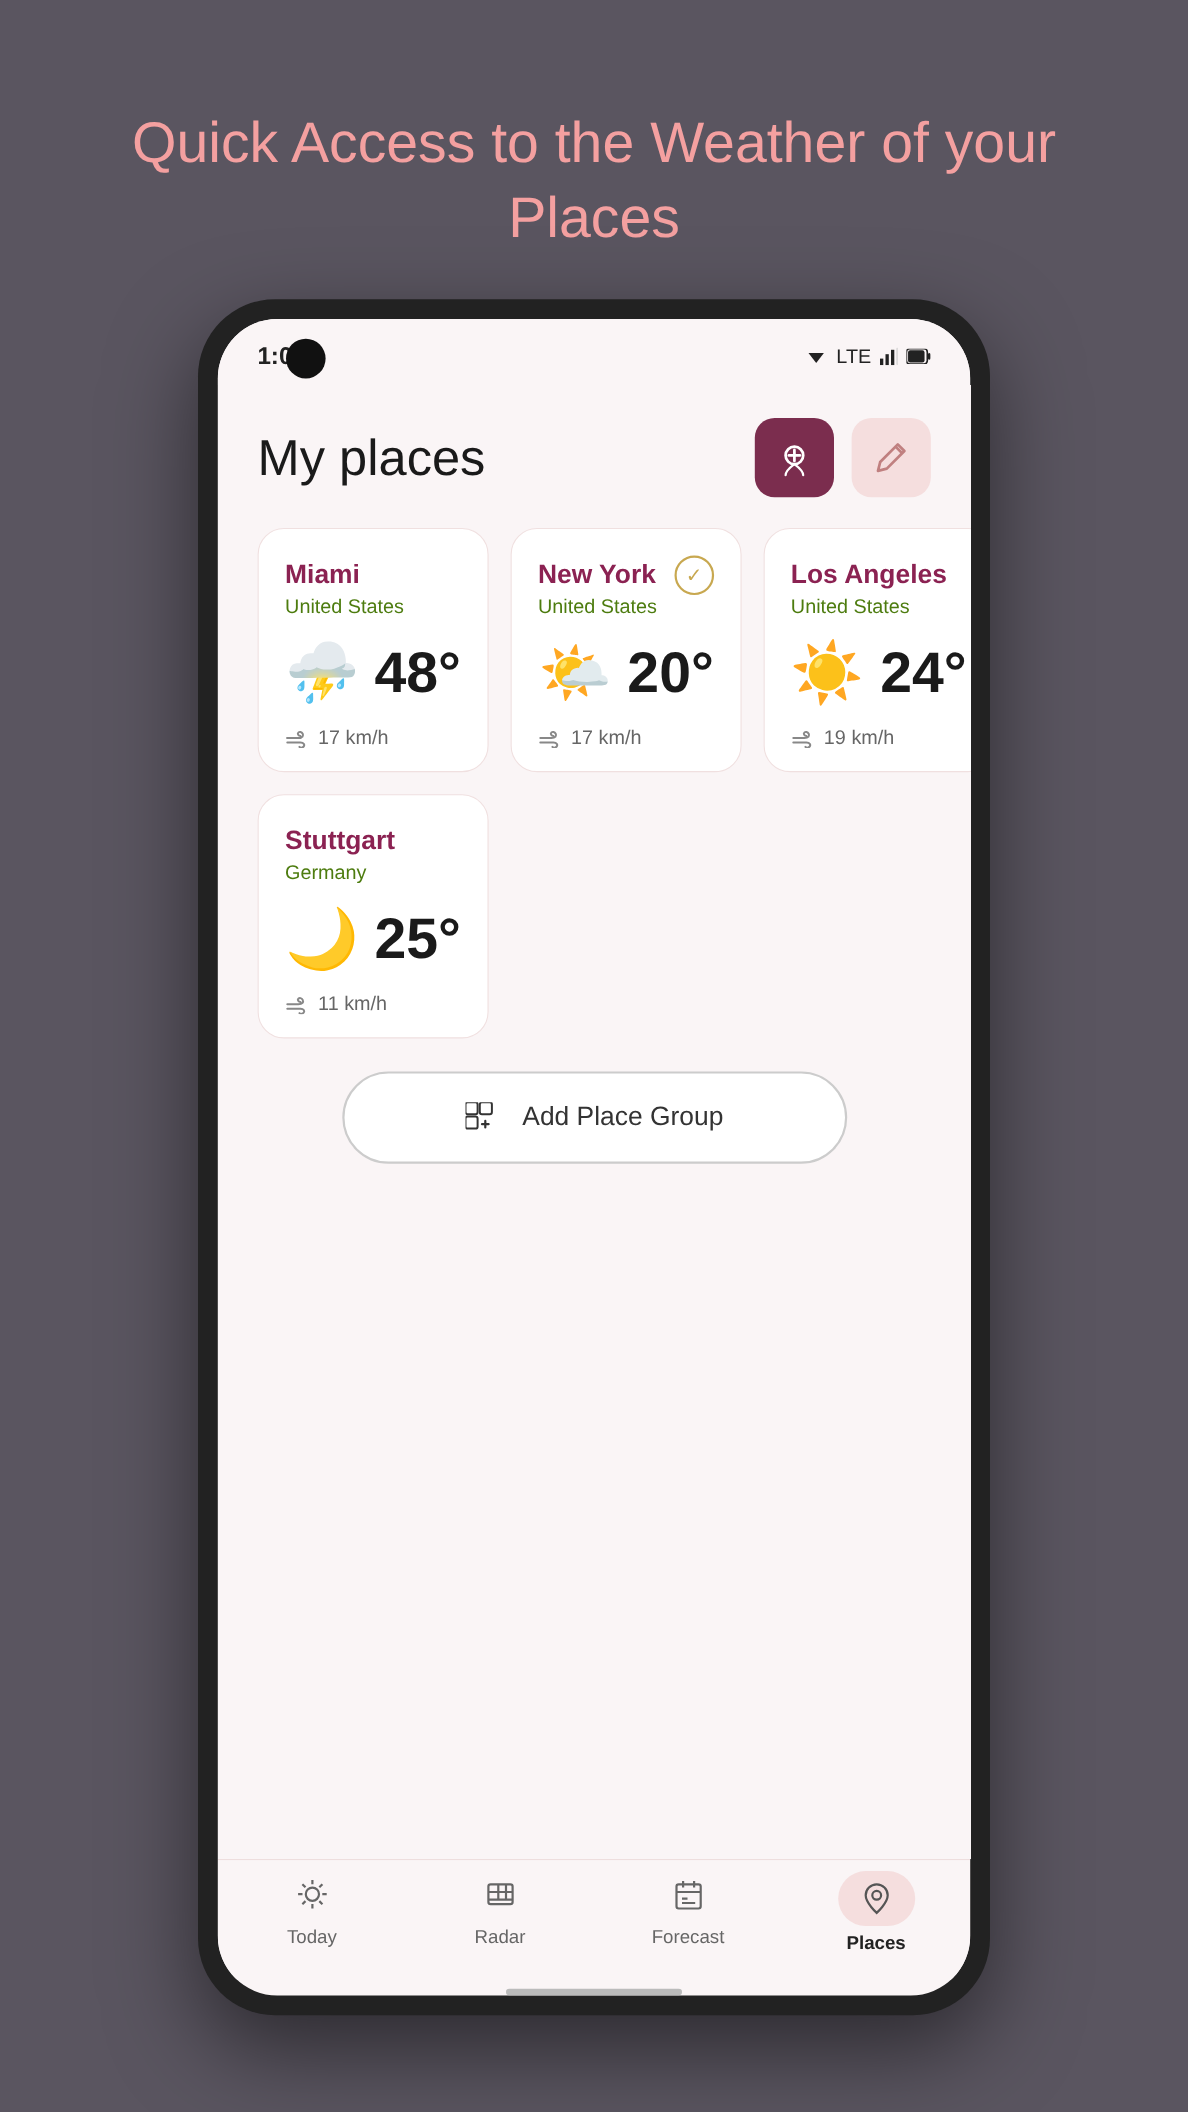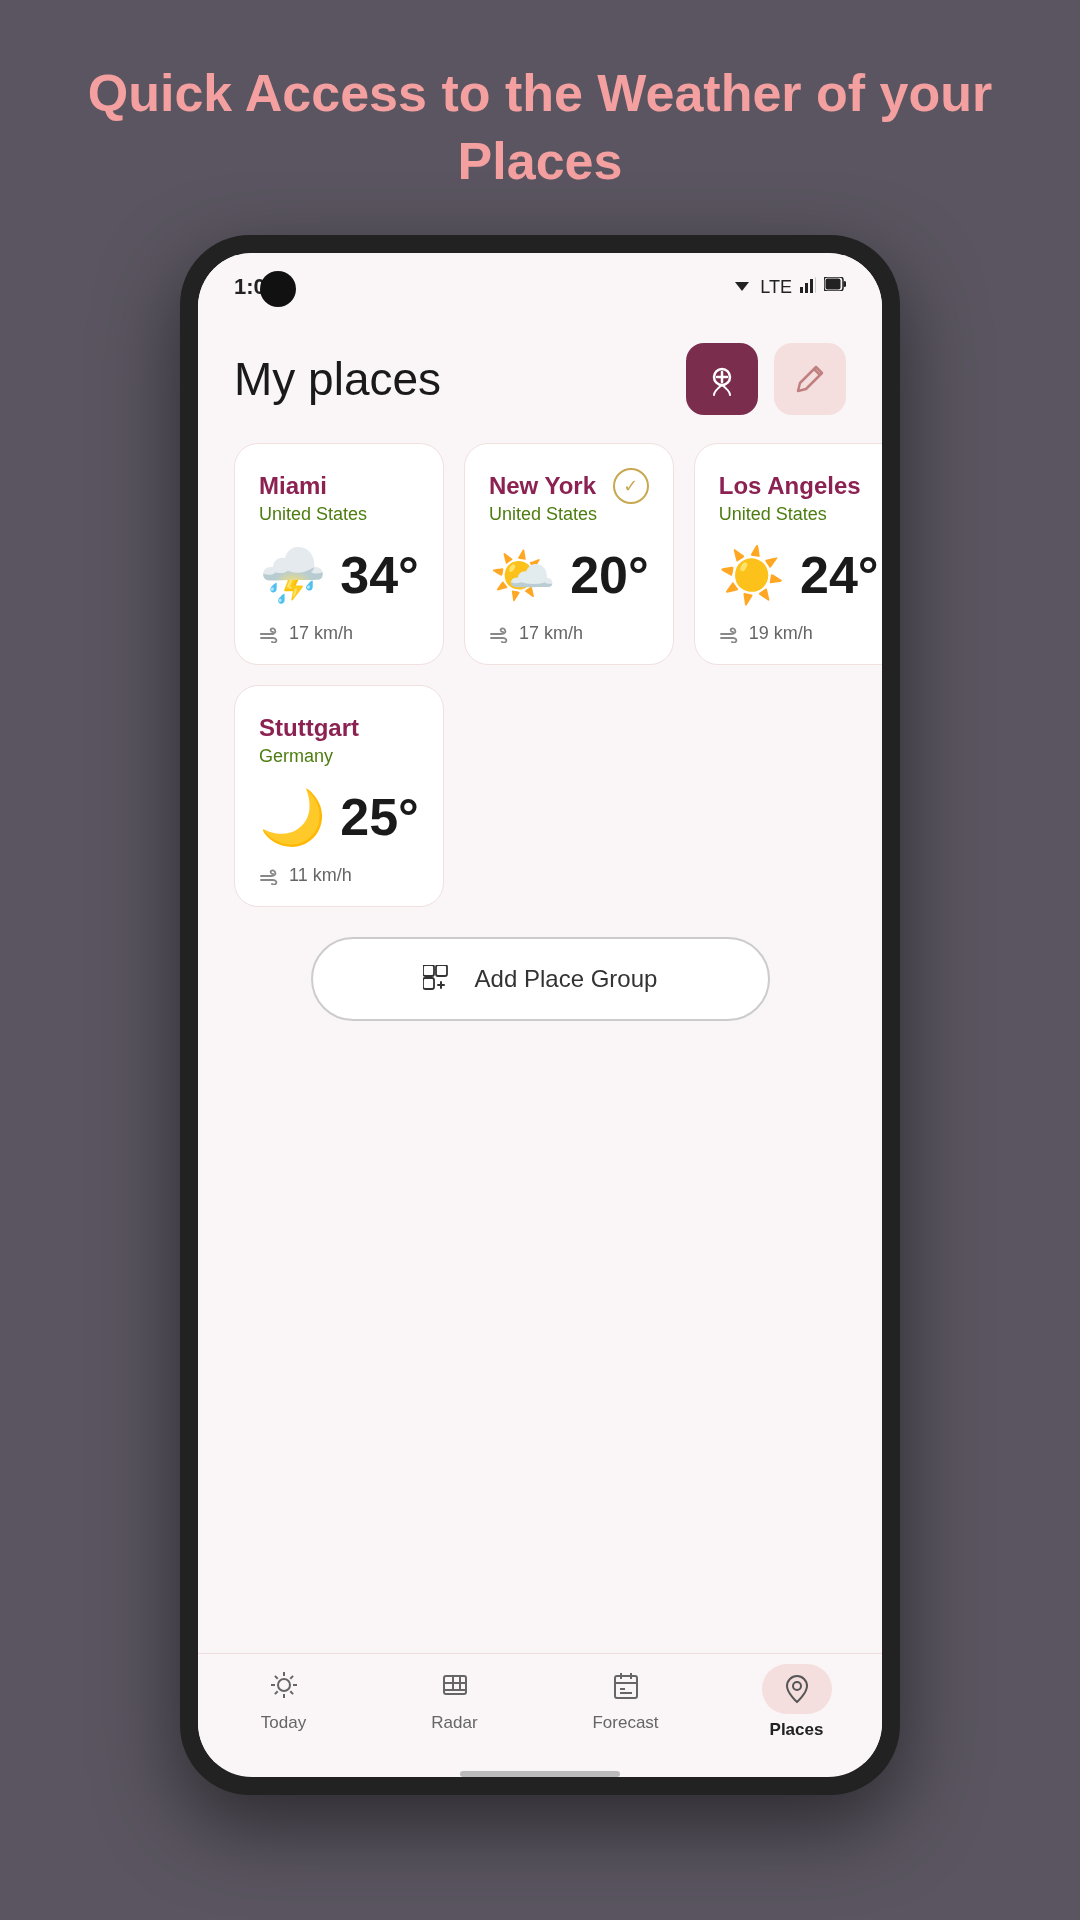--- a/index.html
+++ b/index.html
@@ -9,24 +9,25 @@
       background: #5a5560;
       display: flex;
       flex-direction: column;
       align-items: center;
       font-family: 'Segoe UI', Arial, sans-serif;
       overflow: hidden;
     }
     .page-title {
       color: #f4a0a0;
       font-size: 52px;
-      font-weight: 700;
+      font-weight: 400;
       text-align: center;
       padding: 60px 80px 40px;
       line-height: 1.3;
+      margin-top: 37px;
     }
     .phone-wrapper {
       width: 720px;
       height: 1560px;
       background: #222;
       border-radius: 70px;
       padding: 18px;
       box-shadow: 0 30px 80px rgba(0,0,0,0.5);
       position: relative;
     }
@@ -47,21 +48,21 @@
       padding: 16px 36px 8px;
       height: 60px;
     }
     .status-time {
       font-size: 22px;
       font-weight: 600;
       color: #222;
     }
     .status-icons {
       display: flex;
-      align-items: flex-start;
+      align-items: center;
       gap: 8px;
       font-size: 18px;
       color: #222;
     }
     .camera-hole {
       position: absolute;
       top: 36px;
       left: 80px;
       width: 36px;
       height: 36px;
@@ -293,21 +294,21 @@
         </div>
       </div>
 
       <div class="weather-grid">
 
         <div class="weather-card">
           <div class="card-city">Miami</div>
           <div class="card-country">United States</div>
           <div class="card-weather-row">
             <span class="weather-icon">⛈️</span>
-            <span class="card-temp">34°</span>
+            <span class="card-temp">48°</span>
           </div>
           <div class="card-wind">
             <svg width="22" height="18" viewBox="0 0 22 18">
               <path d="M2 9 C2 9 8 9 12 9 C16 9 17 7 16 5 C15 3 13 3 12 4 C11 5 12 7 14 7" fill="none" stroke="#888" stroke-width="1.8" stroke-linecap="round"></path>
               <path d="M2 13 C2 13 10 13 14 13 C17 13 18 15 17 16.5 C16 18 14 18 13 17" fill="none" stroke="#888" stroke-width="1.8" stroke-linecap="round"></path>
               <line x1="2" y1="9" x2="14" y2="9" stroke="#888" stroke-width="1.8" stroke-linecap="round"></line>
             </svg>
             <span>17 km/h</span>
           </div>
         </div>

